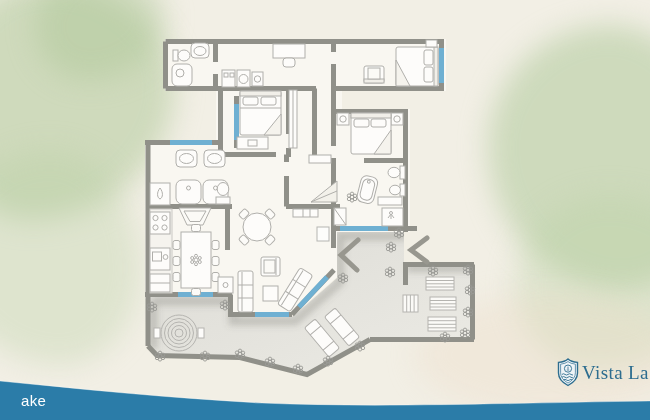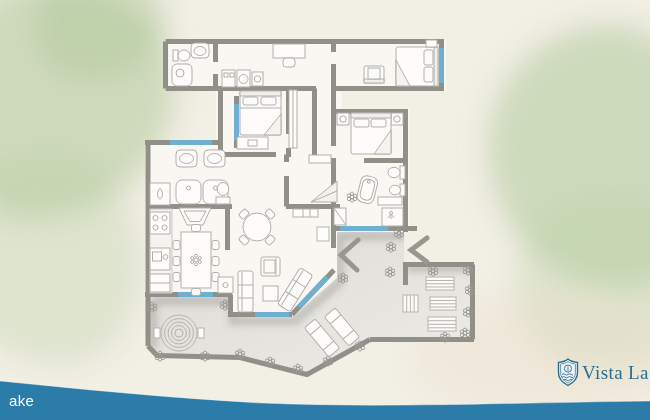--- a/index.html
+++ b/index.html
@@ -2,21 +2,21 @@
 <html><head>
 <meta charset="utf-8">
 <style>
   html,body{margin:0;padding:0;}
   #stage{position:relative;width:650px;height:420px;overflow:hidden;background:#f2efe5;
          font-family:"Liberation Sans",sans-serif;}
   .blob{position:absolute;filter:blur(14px);pointer-events:none;}
   #plan-svg,#wave-svg{position:absolute;left:0;top:0;}
   #logo{position:absolute;right:-6px;top:358px;display:flex;align-items:center;gap:4px;}
   #logo text{font-family:"Liberation Serif",serif;}
-  #watermark{position:absolute;left:9px;top:392px;color:#fff;font-size:15px;letter-spacing:.3px;}
+  #watermark{position:absolute;left:21px;top:392px;color:#fff;font-size:15px;letter-spacing:.3px;}
   svg{display:block;}
 </style>
 </head>
 <body>
 
 <div id="stage">
 
   <div class="blob" style="left:-60px;top:-20px;width:235px;height:240px;background:rgba(172,198,148,.5);border-radius:45% 55% 62% 38%/50% 44% 56% 50%;"></div>
   <div class="blob" style="left:-55px;top:150px;width:195px;height:215px;background:rgba(182,206,160,.33);border-radius:55% 45% 40% 60%/48% 56% 44% 52%;"></div>
   <div class="blob" style="left:35px;top:-35px;width:130px;height:115px;background:rgba(168,195,145,.4);border-radius:50% 50% 60% 40%/55% 45% 55% 45%;"></div>

